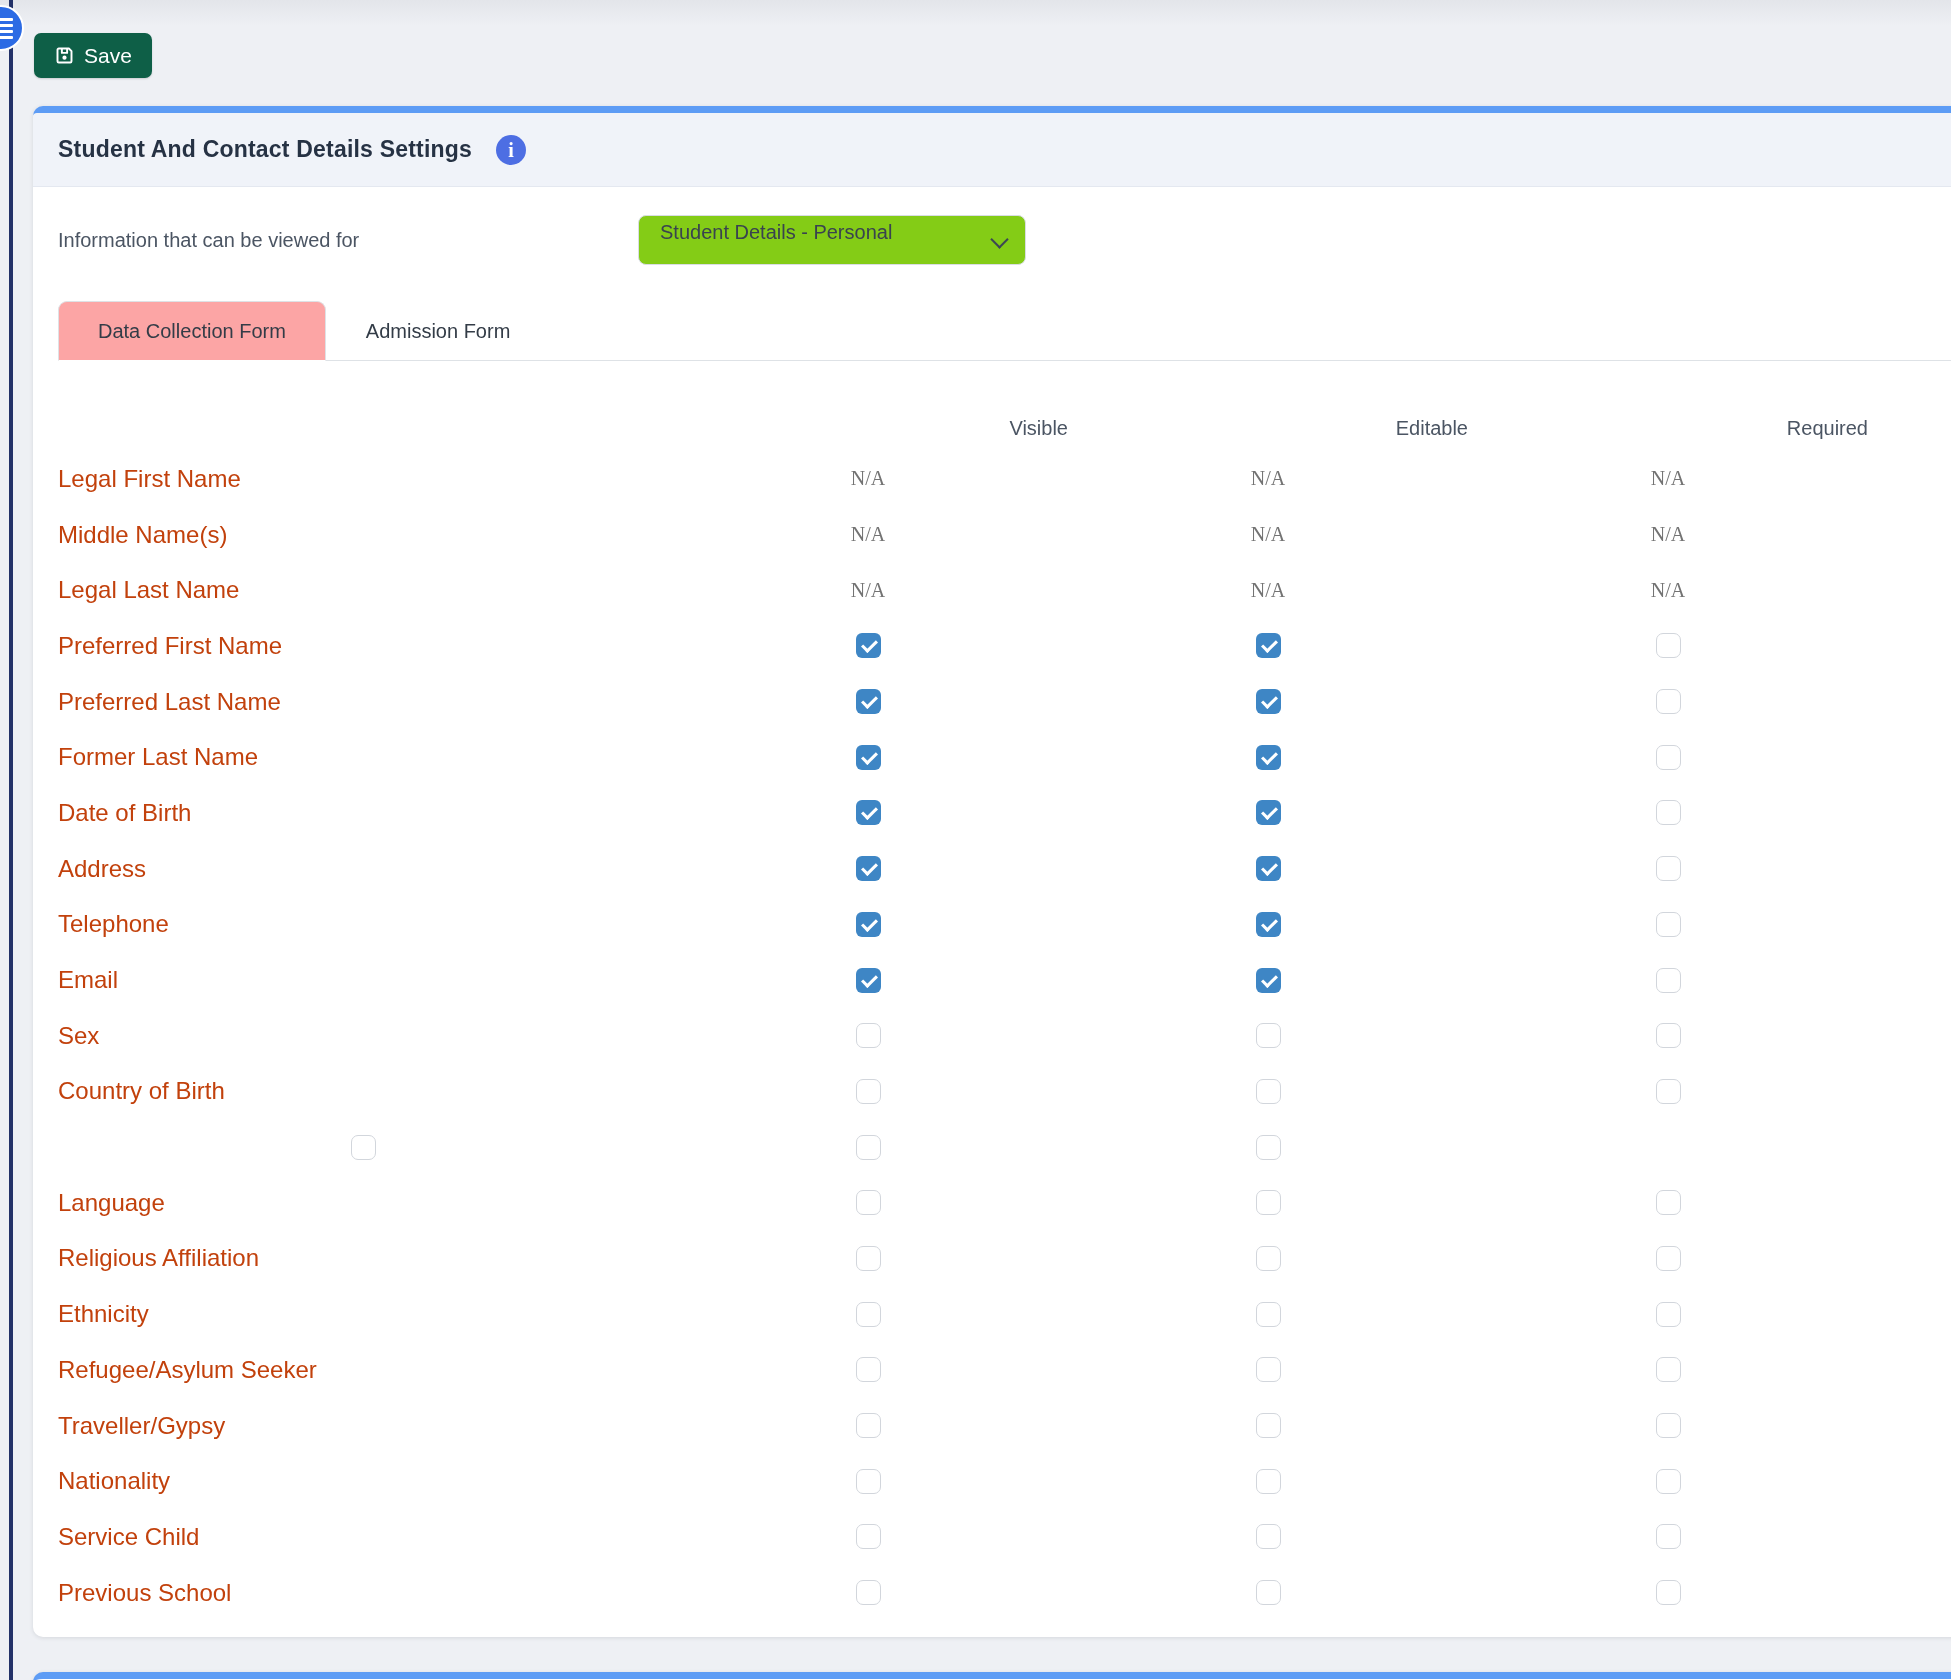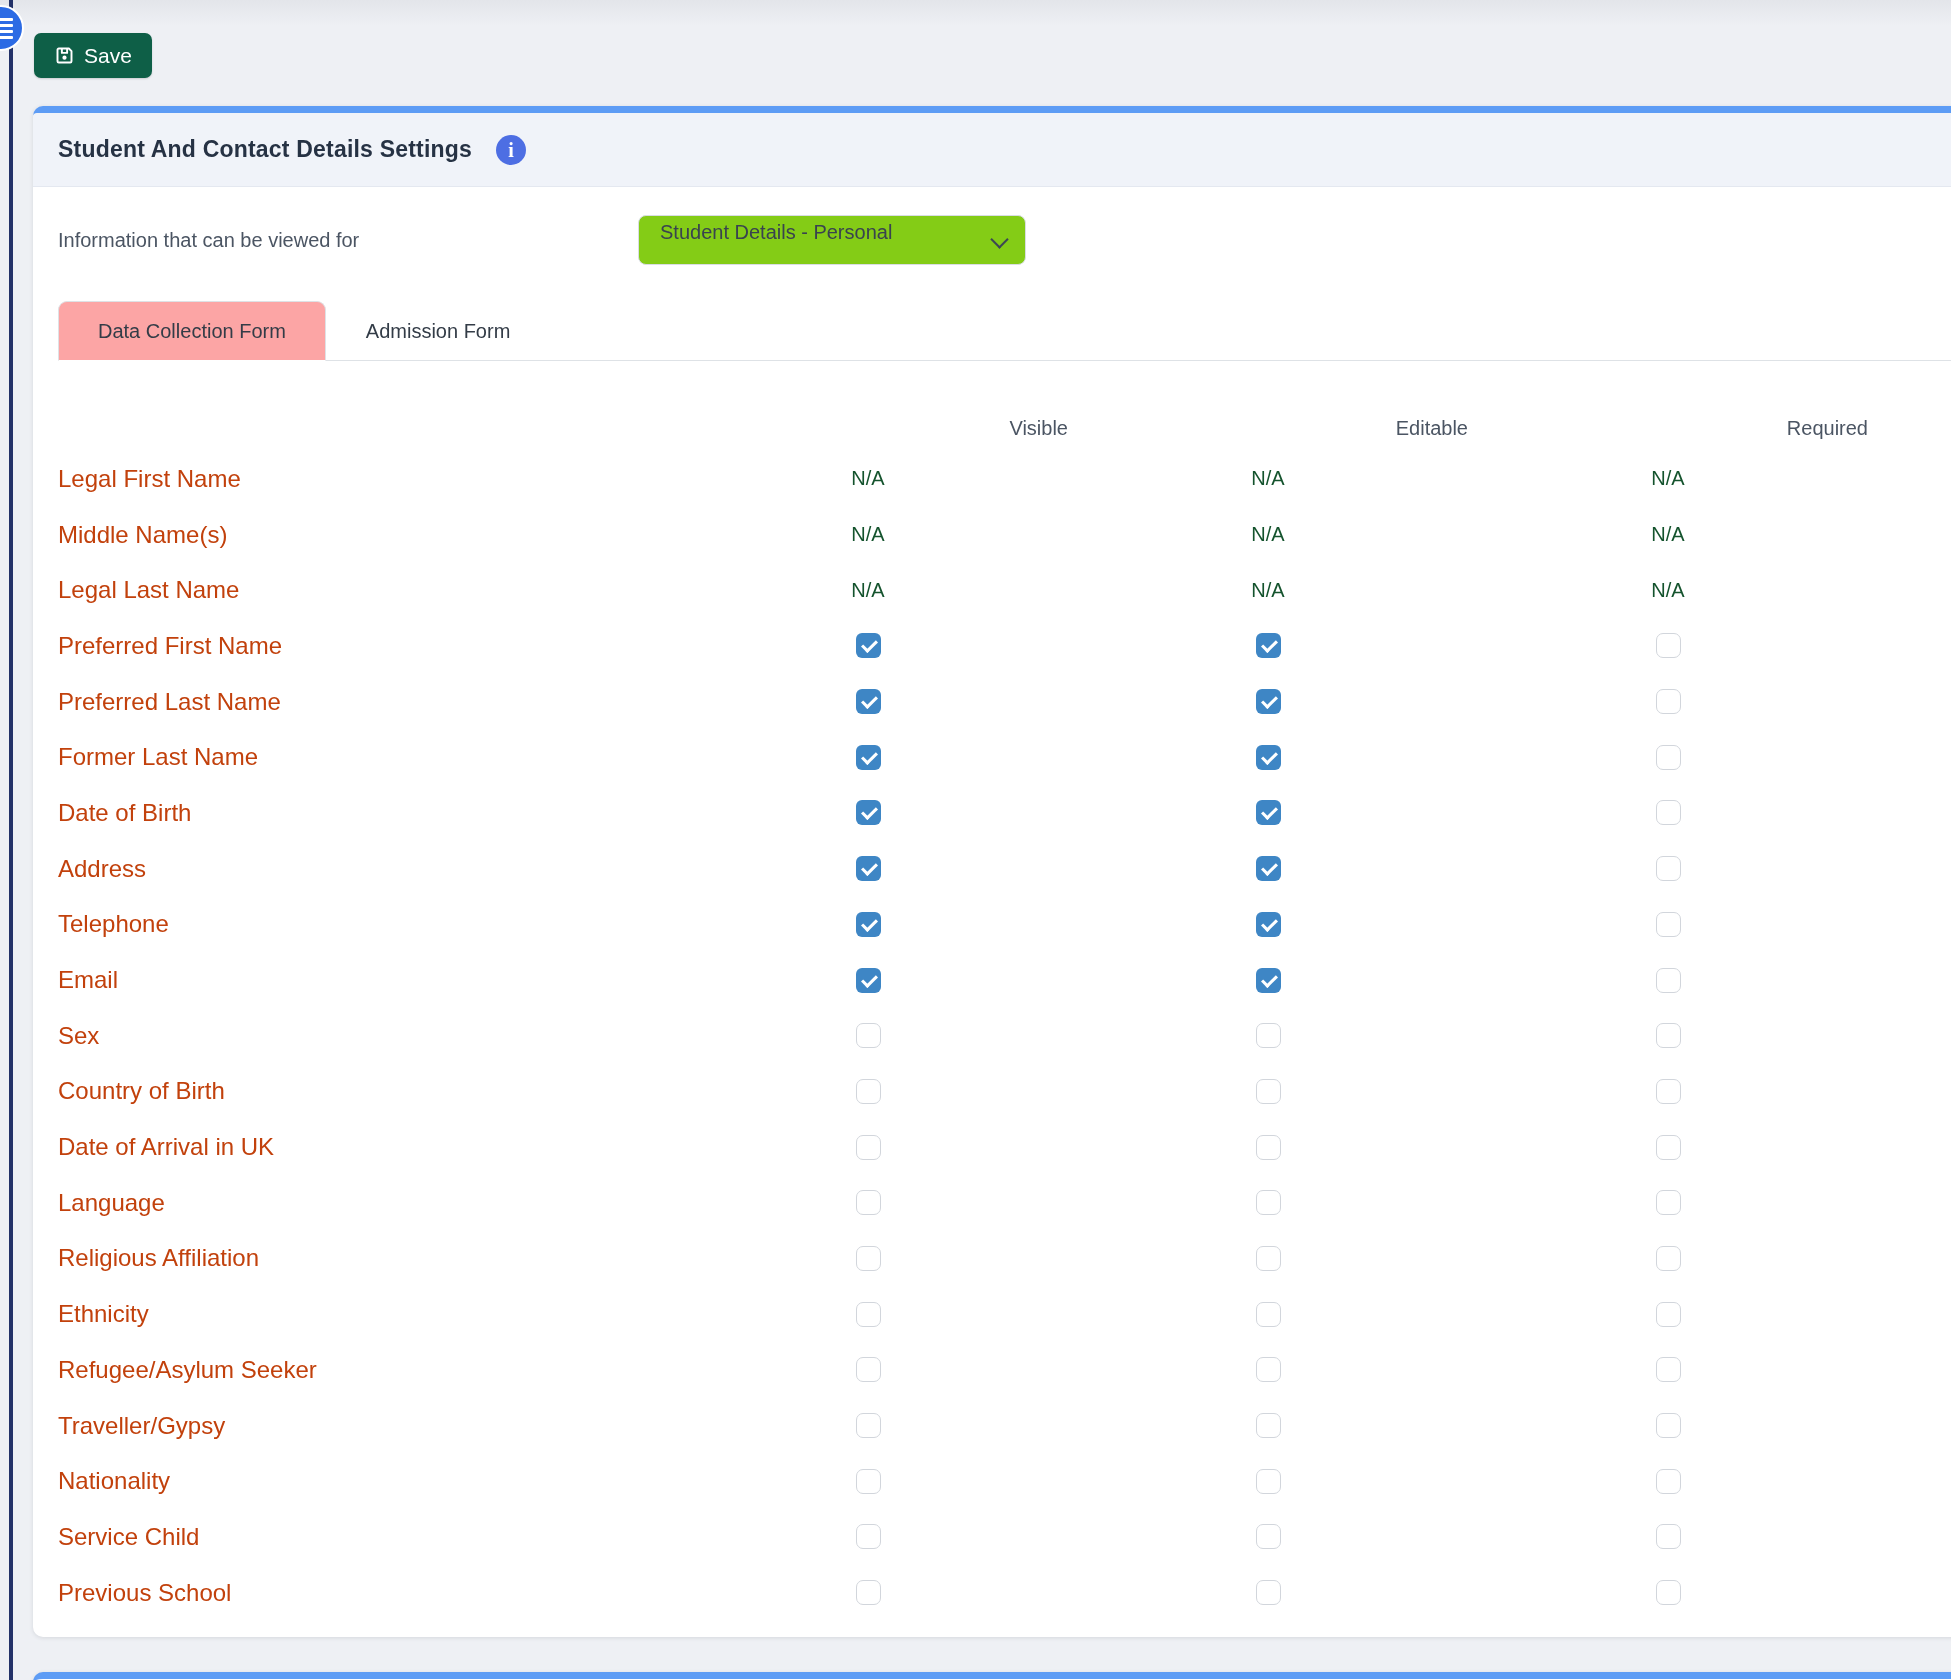--- a/index.html
+++ b/index.html
@@ -83,21 +83,21 @@
   }
   .tab.active{ background:#fca5a5; border-color:#dee2e6; border-bottom-color:#ffffff; }
 
   
   .tbl{ margin-top:44px; }
   .tbl-head{ display:grid; grid-template-columns:610px 400px 400px 400px; height:46px; align-items:center; }
   .tbl-head .col-h{ text-align:right; font-size:20px; font-weight:400; color:#4b5563; }
   .tbl-row{ display:grid; grid-template-columns:610px 400px 400px 400px; height:55.7px; align-items:center; }
   .row-label{ font-size:24px; color:#c2410c; }
   .cell{ display:flex; align-items:center; justify-content:center; }
-  .na{ font-size:20px; color:#14532d; }
+  .na{ font-size:20px; color:#737373;font-family:Liberation Serif, serif; }
   .cb{ width:25px; height:25px; border-radius:6px; position:relative; cursor:pointer; display:inline-block; }
   .cb.checked{ background:#3e86c5; }
   .cb.checked::after{
     content:""; position:absolute; left:6px; top:7px; width:12px; height:6px;
     border-left:3px solid #fff; border-bottom:3px solid #fff; transform:rotate(-45deg);
   }
   .cb.unchecked{ background:#fff; border:1.5px solid #d2d6dc; border-radius:7px; }
 </style>
 </head>
 <body>
@@ -283,21 +283,20 @@
               <span class="cb unchecked"></span>
             </div>
             <div class="cell">
               <span class="cb unchecked"></span>
             </div>
             <div class="cell">
               <span class="cb unchecked"></span>
             </div>
           </div>
           <div class="tbl-row">
-            <div class="row-label">Date of Arrival in UK</div>
             <div class="cell">
               <span class="cb unchecked"></span>
             </div>
             <div class="cell">
               <span class="cb unchecked"></span>
             </div>
             <div class="cell">
               <span class="cb unchecked"></span>
             </div>
           </div>

